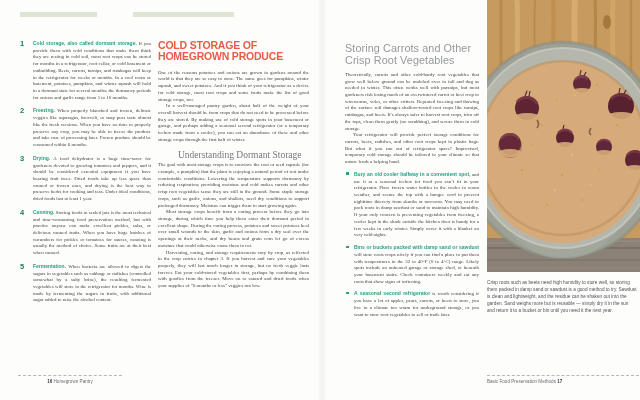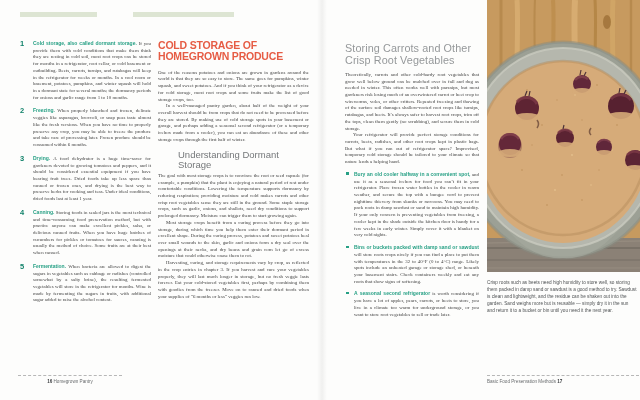--- a/index.html
+++ b/index.html
@@ -36,21 +36,21 @@
   }
   h1.gray{
     margin:0 0 5px 0;
     font-family:"Liberation Sans", sans-serif;
     font-weight:normal;
     font-size:10.8px;line-height:1.15;
     color:#95989a;letter-spacing:0.1px;
   }
   h2.sub{
     margin:6px 0 2px 0;
-    font-family:Liberation Sans, sans-serif;
+    font-family:Liberation Serif, serif;
     font-weight:normal;
     font-size:9.5px;line-height:1.12;
     color:#75787a;
     padding-left:20px;
   }
   p.body{
     margin:0;
     font-size:4.9px;line-height:1.37;
     text-align:justify;
   }

